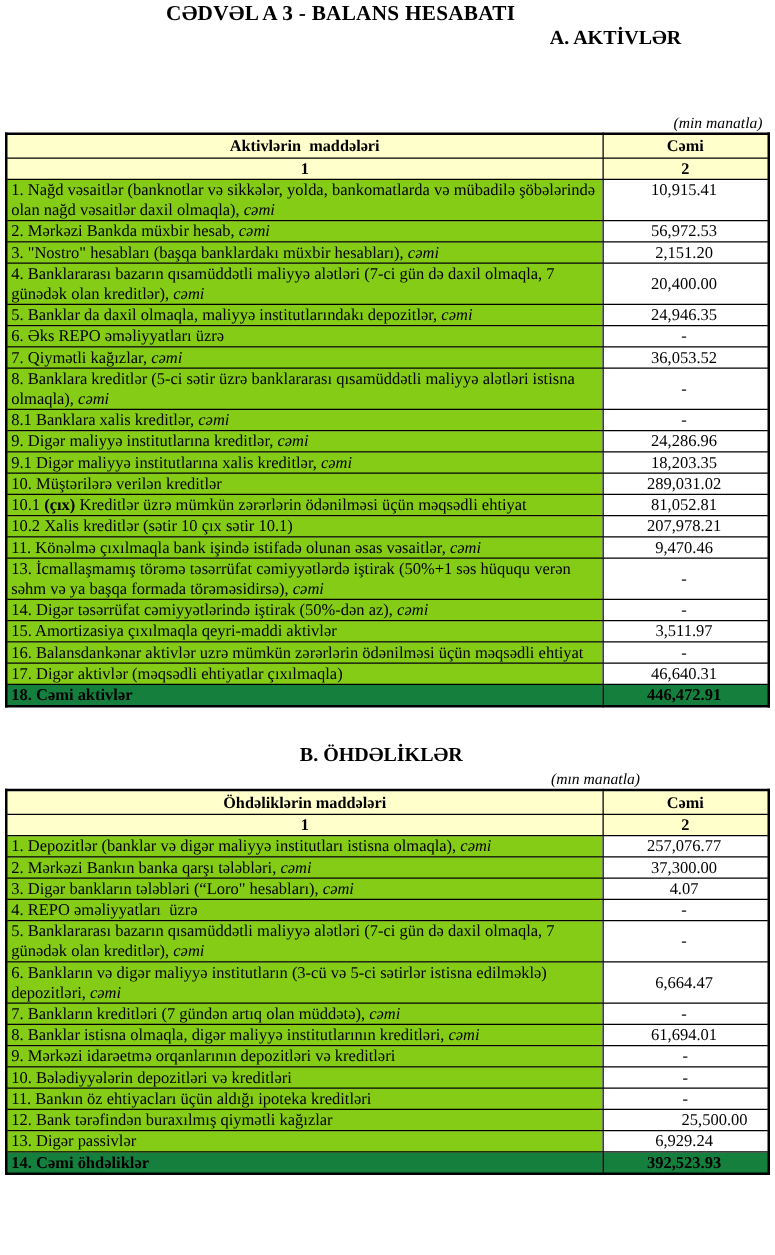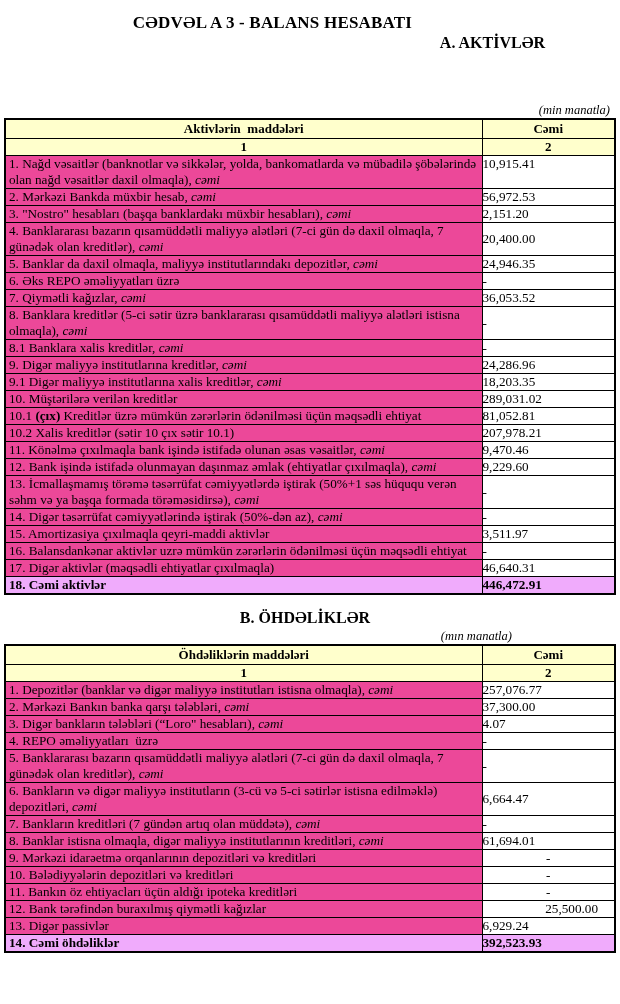--- a/index.html
+++ b/index.html
@@ -3,37 +3,37 @@
 <meta charset="utf-8">
 <style>
   * { margin: 0; padding: 0; box-sizing: border-box; }
   html, body { background: #ffffff; }
   body {
     width: 620px;
     min-height: 1004px;
     font-family: "Liberation Serif", serif;
     color: #000000;
   }
-  .page { width: 620px; padding-top: 12px; }
+  .page { width: 620px; }
 
   .title-block { width: 545px; text-align: center; }
   .report-title { font-size: 17px; font-weight: bold; line-height: 21px; letter-spacing: 0.2px; }
   .section-title { font-size: 16px; font-weight: bold; line-height: 20px; text-align: right; }
 
   .unit-note {
     font-style: italic;
     font-size: 12.5px;
     text-align: right;
     line-height: 14px;
   }
   .note-a { margin-top: 50px; padding-right: 10px; margin-bottom: 1px; }
   .note-b { padding-right: 108px; margin-top: 2px; margin-bottom: 1px; }
 
   .section-b-title {
-    margin-top: 14px;
+    margin-top: 30px;
     width: 610px;
     text-align: center;
     font-size: 16px;
     font-weight: bold;
   }
 
   table.fin-table {
     border-collapse: collapse;
     border: 2px solid #000;
     margin-left: 4px;
@@ -47,43 +47,43 @@
     background: #FFFFCC;
     font-weight: bold;
     font-size: 13px;
     padding: 1px 2px;
     text-align: center;
     white-space: pre-wrap;
   }
   table.fin-table tr.num-row th { font-size: 13px; padding: 0 2px; }
 
   td.label-cell {
-    background: #ec4899;
+    background: #84cc16;
     font-size: 13.2px;
     line-height: 16px;
     height: 16px;
     padding: 0 2px 0 3px;
     white-space: pre-wrap;
     vertical-align: middle;
   }
   td.value-cell {
     background: #ffffff;
     font-size: 13.2px;
     line-height: 16px;
     height: 16px;
     vertical-align: middle;
   }
-  td.value-cell.align-right    { text-align: left;  padding-right: 2px; }
+  td.value-cell.align-right    { text-align: center;  padding-right: 2px; }
   td.value-cell.align-center   { text-align: center; }
   td.value-cell.align-rightpad { text-align: right;  padding-right: 16px; }
   td.value-cell.valign-top     { vertical-align: top; }
 
   tr.total-row td.label-cell,
   tr.total-row td.value-cell {
-    background: #f0abfc;
+    background: #15803d;
     font-weight: bold;
   }
 
   .seg-n { font-style: normal; font-weight: normal; }
   .seg-i { font-style: italic; }
   .seg-b { font-weight: bold; }
 </style>
 </head>
 <body>
 
@@ -166,24 +166,20 @@
         </tr>
         <tr>
           <td class="label-cell"><span class="seg-n">10.2 Xalis kreditlər (sətir 10 çıx sətir 10.1)</span></td>
           <td class="value-cell align-right">207,978.21</td>
         </tr>
         <tr>
           <td class="label-cell"><span class="seg-n">11. Könəlmə çıxılmaqla bank işində istifadə olunan əsas vəsaitlər, </span><span class="seg-i">cəmi</span></td>
           <td class="value-cell align-right">9,470.46</td>
         </tr>
         <tr>
-          <td class="label-cell"><span class="seg-n">12. Bank işində istifadə olunmayan daşınmaz əmlak (ehtiyatlar çıxılmaqla), </span><span class="seg-i">cəmi</span></td>
-          <td class="value-cell align-right">9,229.60</td>
-        </tr>
-        <tr>
           <td class="label-cell"><span class="seg-n">13. İcmallaşmamış törəmə təsərrüfat cəmiyyətlərdə iştirak (50%+1 səs hüququ verən səhm və ya başqa formada törəməsidirsə), </span><span class="seg-i">cəmi</span></td>
           <td class="value-cell align-right">-</td>
         </tr>
         <tr>
           <td class="label-cell"><span class="seg-n">14. Digər təsərrüfat cəmiyyətlərində iştirak (50%-dən az), </span><span class="seg-i">cəmi</span></td>
           <td class="value-cell align-right">-</td>
         </tr>
         <tr>
           <td class="label-cell"><span class="seg-n">15. Amortizasiya çıxılmaqla qeyri-maddi aktivlər</span></td>
           <td class="value-cell align-right">3,511.97</td>

